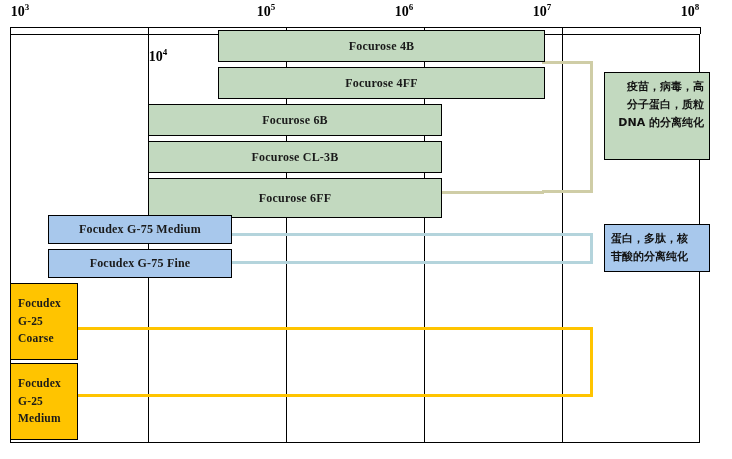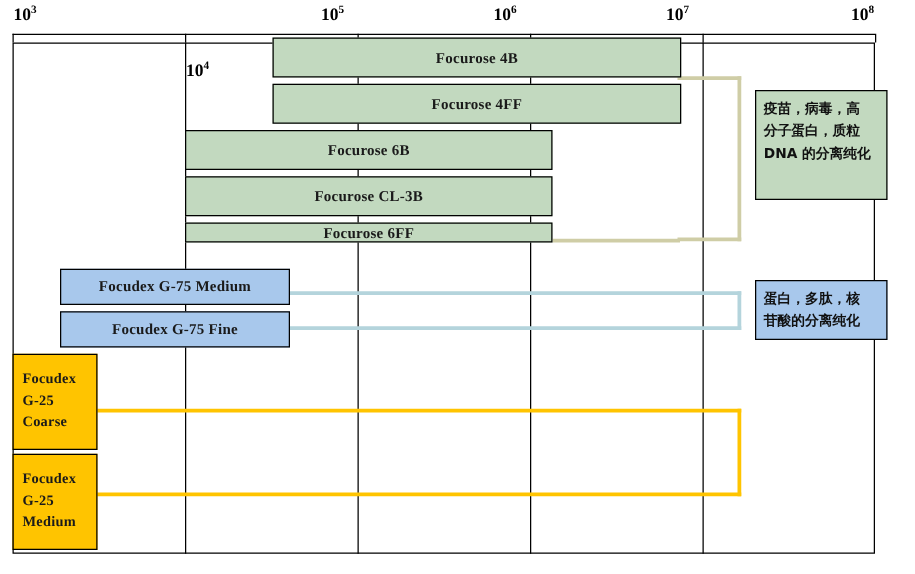--- a/index.html
+++ b/index.html
@@ -124,21 +124,21 @@
   </div>
 
   <div class="bar green" style="left:148px;top:104px;width:294px;height:32px;">
     <span>Focurose 6B</span>
   </div>
 
   <div class="bar green" style="left:148px;top:141px;width:294px;height:32px;">
     <span>Focurose CL-3B</span>
   </div>
 
-  <div class="bar green" style="left:148px;top:178px;width:294px;height:16px;">
+  <div class="bar green" style="left:148px;top:178px;width:294px;height:40px;">
     <span>Focurose 6FF</span>
   </div>
 
   <div class="bar blue" style="left:48px;top:215px;width:184px;height:29px;">
     <span>Focudex G-75 Medium</span>
   </div>
 
   <div class="bar blue" style="left:48px;top:249px;width:184px;height:29px;">
     <span>Focudex G-75 Fine</span>
   </div>
@@ -148,21 +148,21 @@
     <span>G-25</span>
     <span>Coarse</span>
   </div>
 
   <div class="bar yellow" style="left:10px;top:363px;width:68px;height:77px;">
     <span>Focudex</span>
     <span>G-25</span>
     <span>Medium</span>
   </div>
 
-  <div class="callout green" style="left:604px;top:72px;width:106px;height:88px;">
+  <div class="callout green" style="left:604px;top:72px;width:106px;height:88px;text-align:right;">
     <div>疫苗，病毒，高</div>
     <div>分子蛋白，质粒</div>
     <div>DNA 的分离纯化</div>
   </div>
 
   <div class="callout blue" style="left:604px;top:224px;width:106px;height:48px;">
     <div>蛋白，多肽，核</div>
     <div>苷酸的分离纯化</div>
   </div>
 

